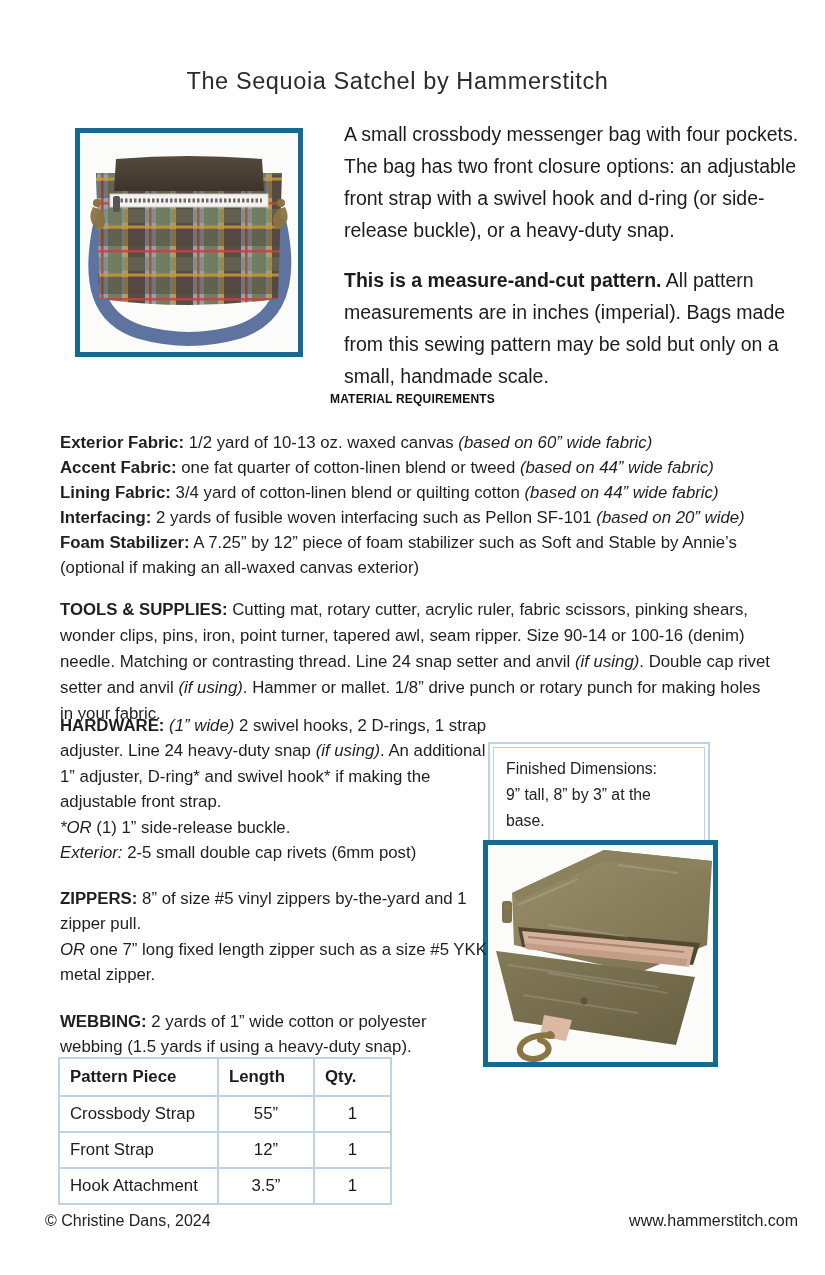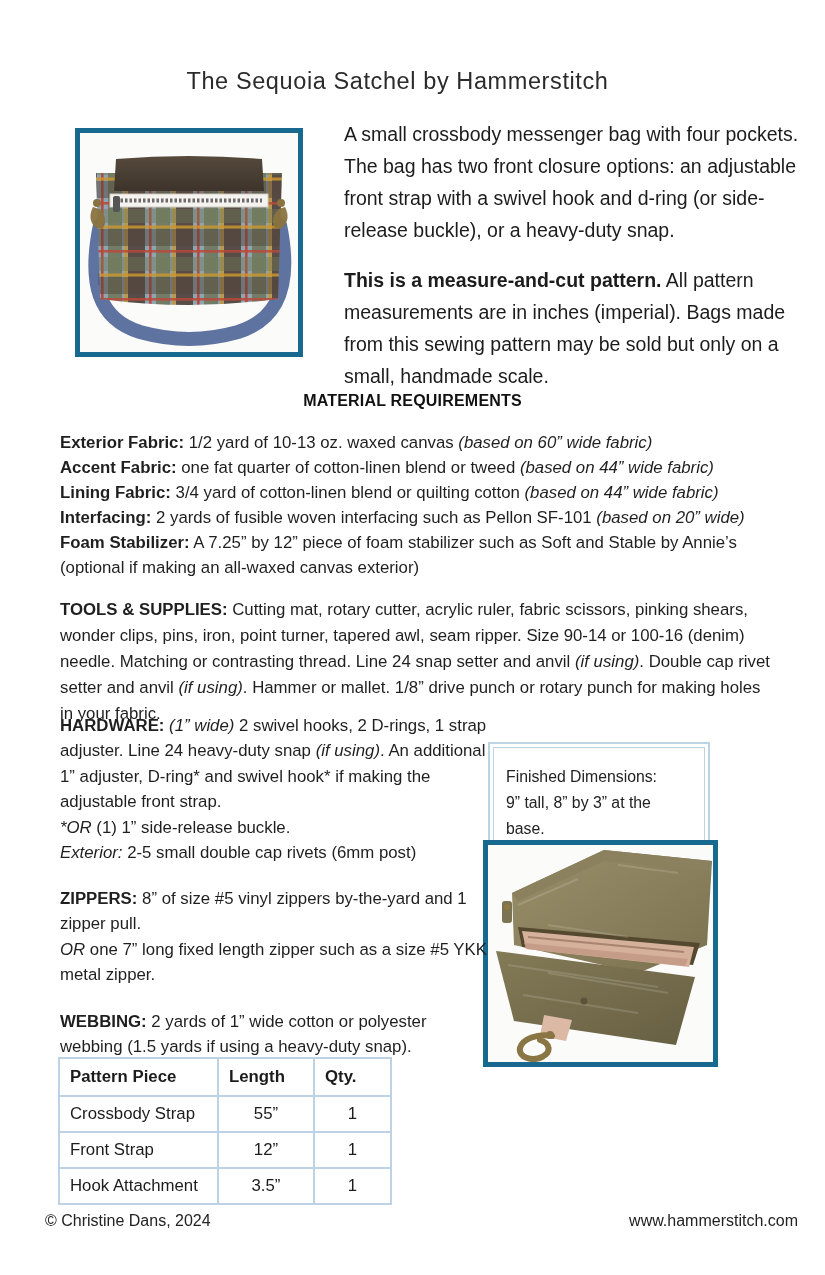--- a/index.html
+++ b/index.html
@@ -14,34 +14,34 @@
   
   .photo{position:absolute;box-sizing:border-box;border:5px solid #17698f;background:#fcfcfc;}
   .photo1{left:75px;top:128px;width:228px;height:229px;}
   .photo2{left:483px;top:840px;width:235px;height:227px;}
   .photo svg{display:block;width:100%;height:100%;}
   
   .intro{position:absolute;left:331px;top:118px;width:474px;font-size:19.5px;line-height:32px;color:#1c1c1c;margin-left:13px;}
   .intro p{margin:0 0 18px 0;}
   
   .mat-heading{position:absolute;top:392px;left:0;width:825px;text-align:center;
-    font-size:16px;font-weight:700;letter-spacing:.2px;color:#111;}
+    font-size:12px;font-weight:700;letter-spacing:.2px;color:#111;}
   
   .materials{position:absolute;left:60px;top:430px;width:716px;font-size:16.8px;line-height:25px;}
   .tools{position:absolute;left:60px;top:597px;width:716px;font-size:16.8px;line-height:26px;}
   .hardware{position:absolute;left:60px;top:713px;width:432px;font-size:16.8px;line-height:25.4px;}
   .zippers{position:absolute;left:60px;top:886px;width:430px;font-size:16.8px;line-height:25.4px;}
   .webbing{position:absolute;left:60px;top:1009px;width:430px;font-size:16.8px;line-height:25.4px;}
   .b{font-weight:700;}
   .i{font-style:italic;text-align:center;}
   .bi{font-weight:400;font-style:italic;}
   
   .dimbox{position:absolute;left:488px;top:742px;width:222px;box-sizing:border-box;
     border:2px solid #bcd3e4;padding:3px;background:#ffffff;}
-  .dimbox-inner{border:1px solid #bcd3e4;padding:16px 12px;font-size:15.8px;line-height:26px;color:#222;}
+  .dimbox-inner{border:1px solid #bcd3e4;padding:8px 12px;font-size:15.8px;line-height:26px;color:#222;}
   
   .cut-table{position:absolute;left:58px;top:1057px;border-collapse:collapse;font-size:16.8px;color:#1c1c1c;}
   .cut-table td,.cut-table th{border:2px solid #bdd2e5;background:#fff;}
   .cut-table th{font-weight:700;text-align:left;padding:7px 10px;height:22px;}
   .cut-table td{padding:6px 10px;height:22px;}
   .col-piece{width:137px;}
   .col-length{width:74px;text-align:center;}
   .col-qty{width:55px;text-align:center;}
   .cut-table td.col-length,.cut-table td.col-qty{text-align:center;}
   

